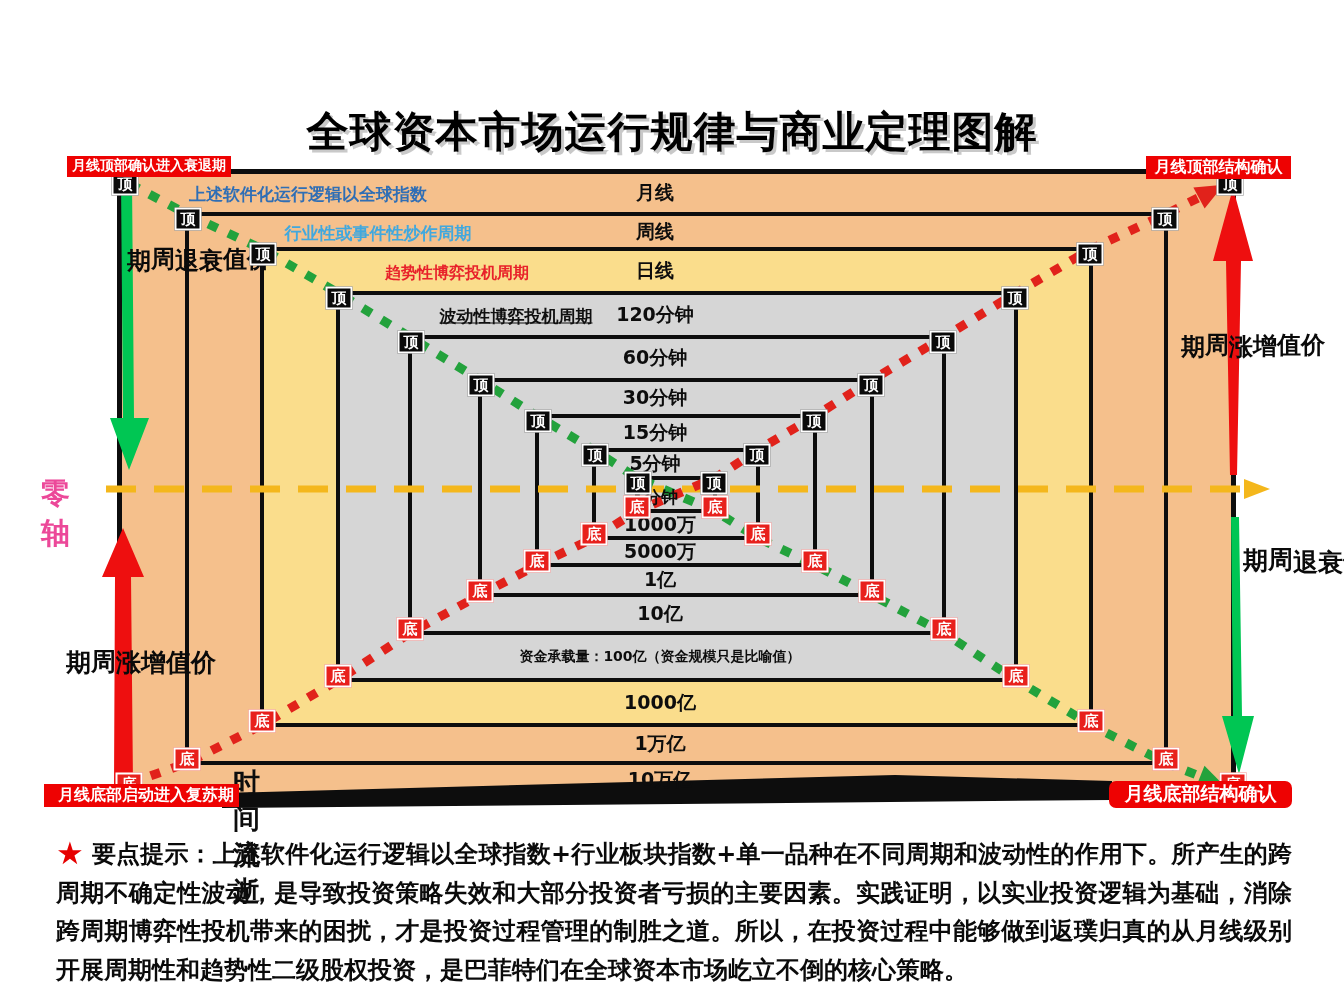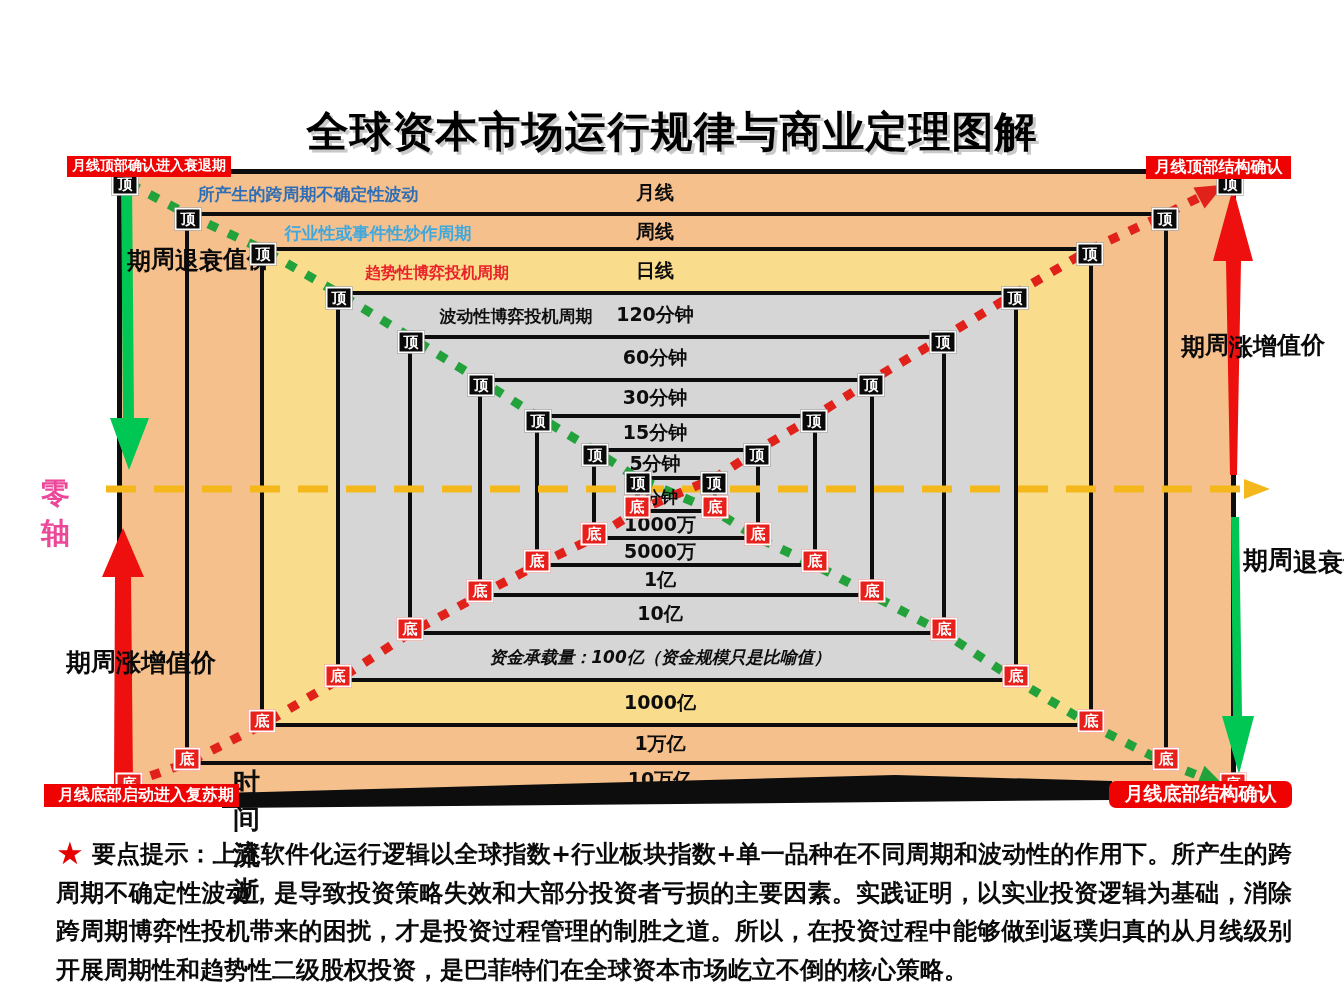--- a/index.html
+++ b/index.html
@@ -13,21 +13,21 @@
   .rect{position:absolute;box-sizing:border-box;border:4px solid #0d0d0d;}
   #rect-layer{position:absolute;left:0;top:0;z-index:1;}
   #svg-layer{position:absolute;left:0;top:0;z-index:2;}
   #label-layer{position:absolute;left:0;top:0;z-index:3;}
   #marker-layer{position:absolute;left:0;top:0;z-index:4;}
   #banner-layer{position:absolute;left:0;top:0;z-index:6;}
 
   .plabel,.clabel{position:absolute;transform:translate(-50%,-50%);font-weight:bold;color:#0d0d0d;
                   font-size:19px;white-space:nowrap;}
   .plabel.tiny{font-size:17px;}
-  .clabel.small{font-size:17px;font-style:italic;}
+  .clabel.small{font-size:14px;}
 
   .ann{position:absolute;transform:translate(-50%,-50%);font-weight:bold;font-size:17px;white-space:nowrap;}
 
   .marker{position:absolute;transform:translate(-50%,-50%);width:27px;height:23px;box-sizing:border-box;
           border:2px solid #fff;color:#fff;font-size:15px;font-weight:bold;text-align:center;
           line-height:19px;white-space:nowrap;}
 
   .banner{position:absolute;color:#fff;font-weight:bold;white-space:nowrap;padding:1px 5px 2px 5px;
           line-height:1.25;text-align:center;}
   .banner.centered{text-align:center;padding-left:0;padding-right:0;}
@@ -78,24 +78,24 @@
     <polygon points="1233,160 1253,233 1241,233 1237,447 1230,447 1226,233 1213,233" fill="#EE0F0F"></polygon>
     <polygon points="1231,489 1239,489 1242,688 1254,688 1239,746 1222,688 1233,688" fill="#00C653"></polygon>
 
     <polygon points="222,765 895,747 1112,753 1112,772 222,780" fill="#0D0D0D"></polygon>
   </svg>
 
   <div id="label-layer">
     <div id="zero-axis-label" class="abs">零轴</div>
     <div id="time-flow" class="abs">时间流逝</div>
 
-    <div class="ann" style="left: 308px; top: 166px; color: rgb(47, 110, 181);">所产生的跨周期不确定性波动</div>
+    <div class="ann" style="left: 308px; top: 166px; color: rgb(47, 110, 181);">上述软件化运行逻辑以全球指数</div>
     <div class="ann" style="left: 378px; top: 205px; color: rgb(65, 168, 222);">行业性或事件性炒作周期</div>
-    <div class="ann" style="left: 437px; top: 245px; font-size: 16px; color: rgb(232, 33, 42);">趋势性博弈投机周期</div>
-    <div class="ann" style="left: 516px; top: 288px; color: rgb(16, 16, 16);">波动性博弈投机周期</div>
+    <div class="ann" style="left: 457px; top: 245px; font-size: 16px; color: rgb(232, 33, 42);">趋势性博弈投机周期</div>
+    <div class="ann" style="left: 516px; top: 288px; color: rgb(16, 16, 16); text-decoration: underline;">波动性博弈投机周期</div>
 
     <div class="vtext" style="left:127px;top:200px;font-size:24px;">价值衰退周期</div>
     <div class="vtext" style="left:66px;top:602px;font-size:25px;">价值增涨周期</div>
     <div class="vtext" style="left:1181px;top:286px;font-size:24px;">价值增涨周期</div>
     <div class="vtext" style="left:1243px;top:500px;font-size:25px;">价值衰退周期</div>
   <div class="plabel" style="left: 655px; top: 165px;">月线</div>
       <div class="plabel" style="left: 655px; top: 204px; text-align: right;">周线</div>
       <div class="plabel" style="left: 655px; top: 243px;">日线</div>
       <div class="plabel" style="left: 655px; top: 287px;">120分钟</div>
       <div class="plabel" style="left: 655px; top: 330px;">60分钟</div>

